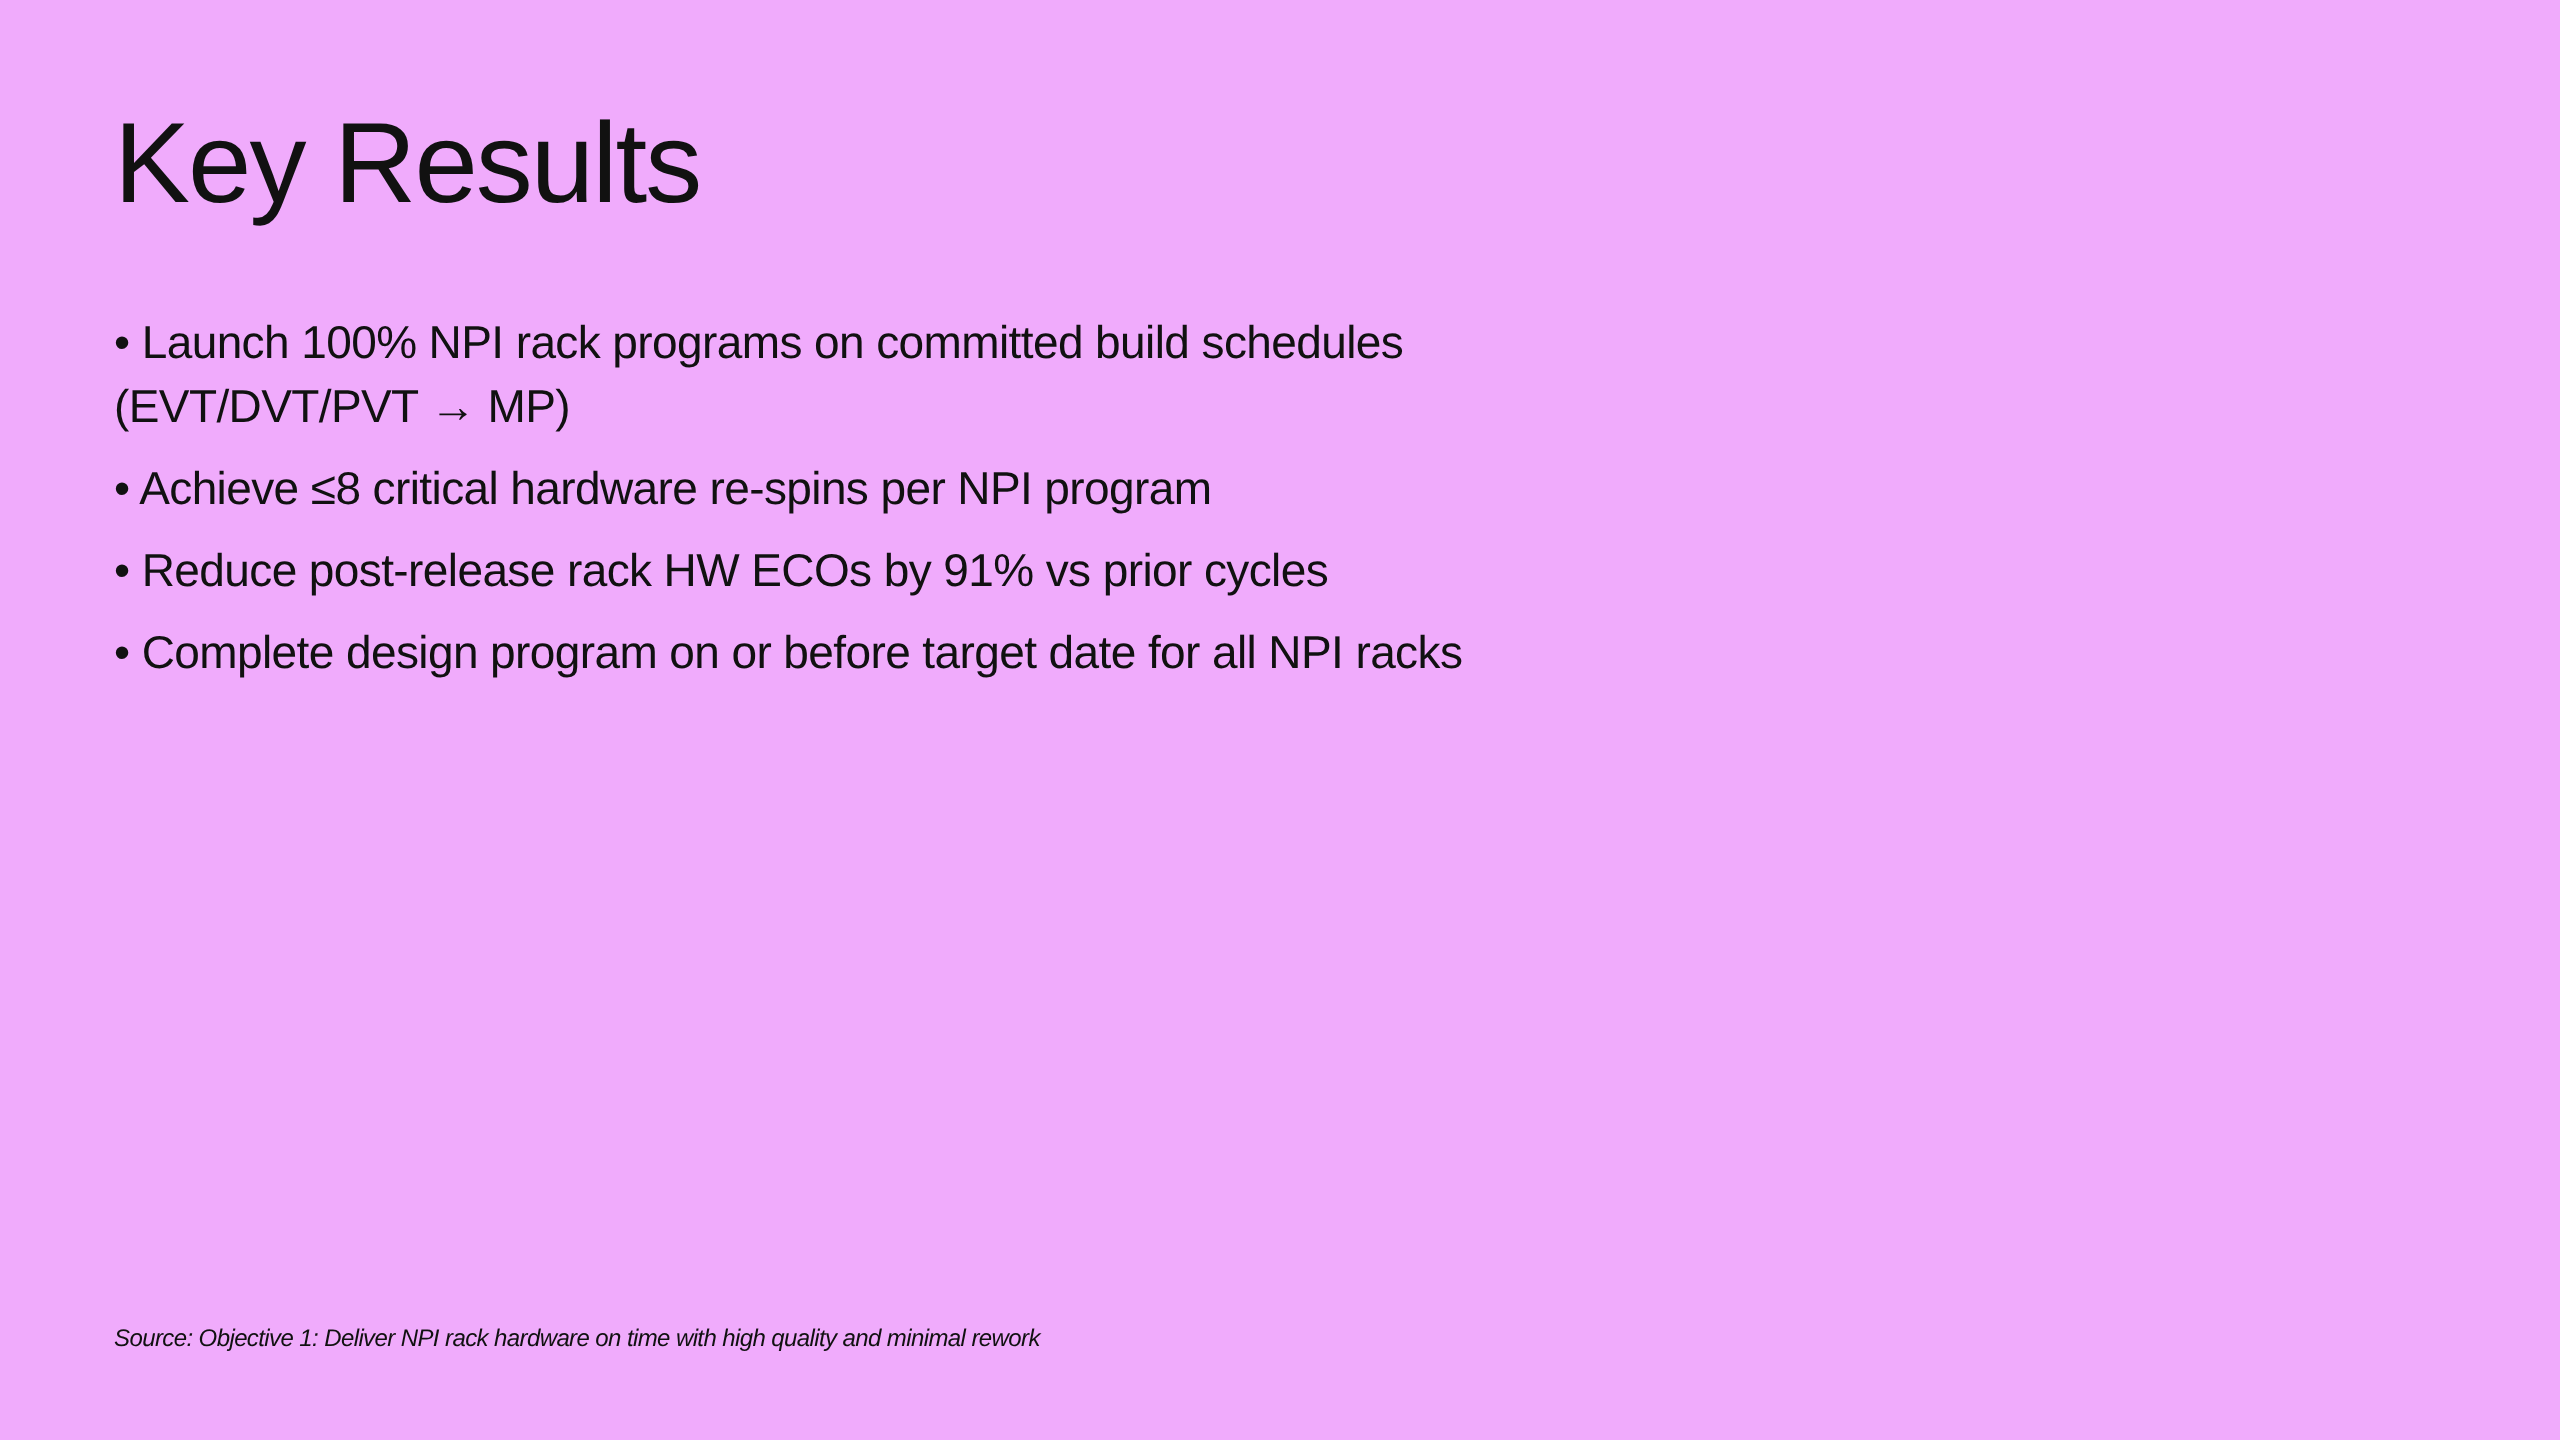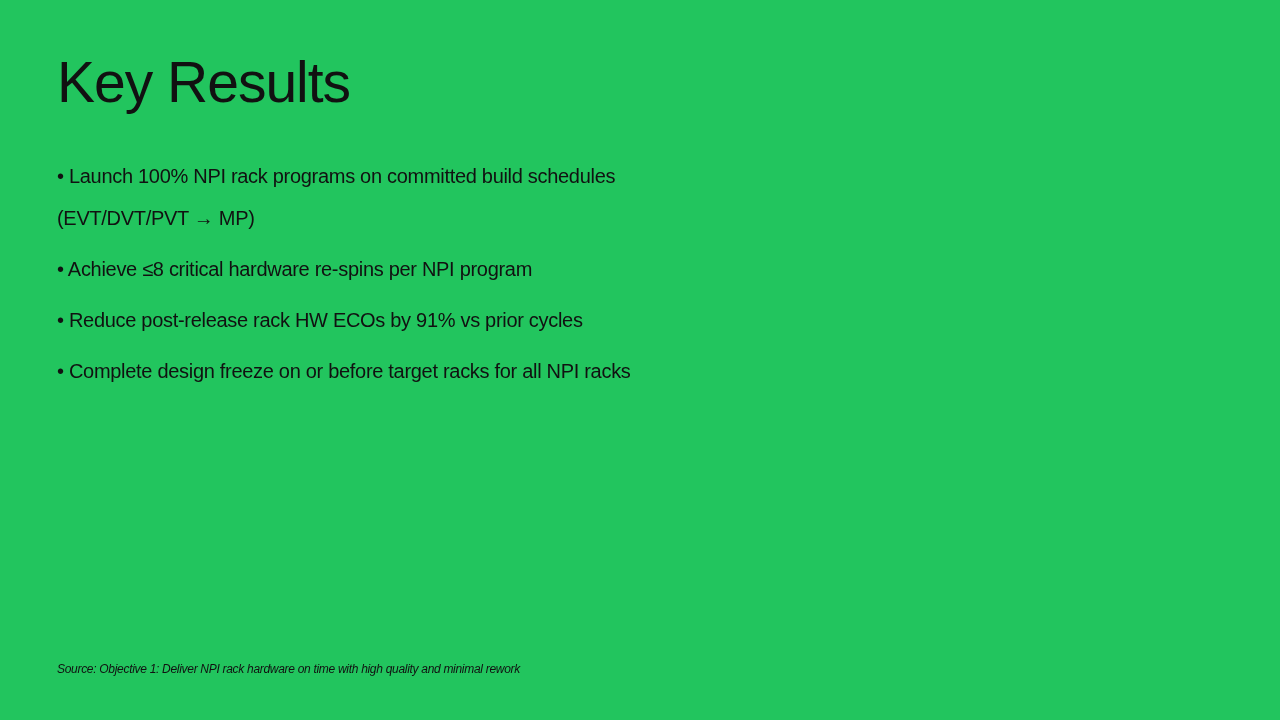--- a/index.html
+++ b/index.html
@@ -11,21 +11,21 @@
     height: 720px;
     background: #ffffff;
     overflow: hidden;
   }
   .slide {
     position: absolute;
     left: 0;
     top: 0;
     width: 1280px;
     height: 720px;
-    background: #22c55e;
+    background: #f0abfc;
     color: #111111;
     font-family: "Liberation Sans", sans-serif;
   }
   .title {
     position: absolute;
     left: 57px;
     top: 48px;
     font-size: 57px;
     line-height: 68px;
     font-weight: 500;
@@ -33,22 +33,22 @@
     color: #111111;
     margin: 0;
   }
   .bullet-list {
     position: absolute;
     left: 57px;
     top: 155px;
     width: 1070px;
   }
   .bullet {
-    font-size: 20px;
-    line-height: 42px;
+    font-size: 23px;
+    line-height: 32px;
     letter-spacing: -0.3px;
     margin: 0 0 9px 0;
     white-space: pre-line; 
     color: #111111;
   }
   .source {
     position: absolute;
     left: 57px;
     top: 657px;
     font-size: 12px;
@@ -63,18 +63,18 @@
 
 <div class="slide">
 
   <h1 class="title">Key Results</h1>
 
   <div class="bullet-list">
     <p class="bullet">• Launch 100% NPI rack programs on committed build schedules
 (EVT/DVT/PVT → MP)</p>
     <p class="bullet">• Achieve ≤8 critical hardware re-spins per NPI program</p>
     <p class="bullet">• Reduce post-release rack HW ECOs by 91% vs prior cycles</p>
-    <p class="bullet">• Complete design freeze on or before target racks for all NPI racks</p>
+    <p class="bullet">• Complete design program on or before target date for all NPI racks</p>
   </div>
 
   <div class="source">Source: Objective 1: Deliver NPI rack hardware on time with high quality and minimal rework</div>
 
 </div>
 
 </body></html>

